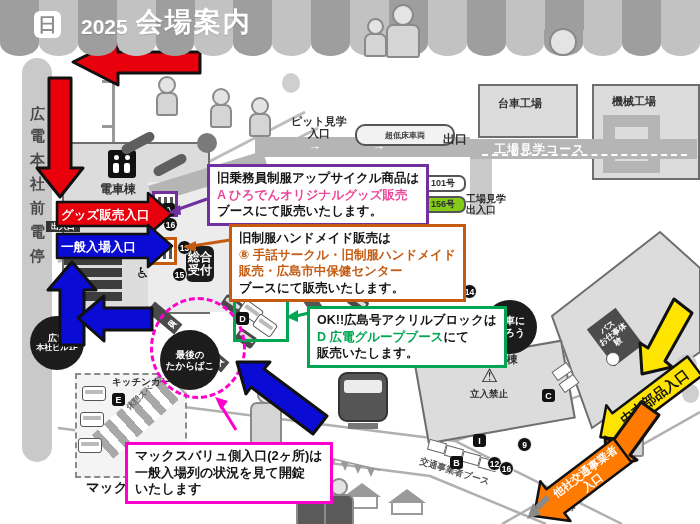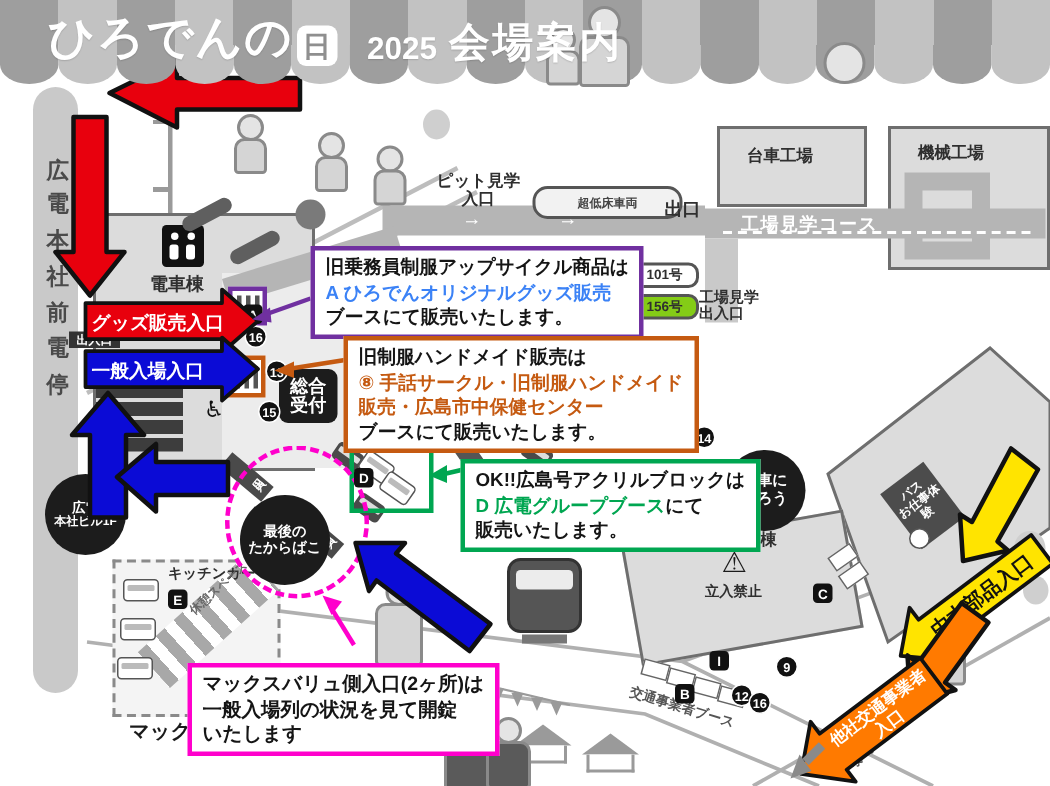--- a/index.html
+++ b/index.html
@@ -145,21 +145,21 @@
       <i></i>
       <i></i>
     </div>
   <span class="ncirc" style="left:177px;top:240px;">13</span>
   <span class="ncirc" style="left:163px;top:217px;">16</span>
   <span class="ncirc" style="left:104px;top:241px;">10</span>
   <span class="ncirc" style="left:172px;top:267px;">15</span>
   <span class="lbadge" style="left:321px;top:285px;">G</span>
   <span class="ncirc" style="left:462px;top:284px;">14</span>
 
-  <div class="blackpill" style="left:186px;top:246px;width:39px;height:36px;border-radius:6px;font-size:12px;line-height:13px;">
+  <div class="blackpill" style="left:186px;top:246px;width:28px;height:36px;border-radius:6px;font-size:12px;line-height:13px;">
     <div>総合</div>
     <div>受付</div>
   </div>
 
   <div class="blackpill" style="left:30px;top:316px;width:54px;height:54px;border-radius:50%;font-size:8px;line-height:10px;">
     <div style="font-size:9px;">広電</div>
     <div>本社ビル1F</div>
   </div>
 
   <div class="abs" style="left:150px;top:297px;width:90px;height:96px;border:3px dashed #ff00cc;border-radius:50%;z-index:5;"></div>
@@ -330,21 +330,21 @@
     <polygon points="286,317 298,310 298,322" fill="#00a651"></polygon>
     <line x1="236" y1="430" x2="220" y2="404" stroke="#ff00cc" stroke-width="3"></line>
     <polygon points="215,397 228,401 221,410" fill="#ff00cc"></polygon>
 
     <line x1="548" y1="497" x2="537" y2="508" stroke="#8a8a8a" stroke-width="6"></line>
     <polygon points="527,519 541,514 533,503" fill="#8a8a8a"></polygon>
   </svg>
 
   <div class="note" style="left:207px;top:152px;border-color:#7030a0;">
     <div>旧乗務員制服アップサイクル商品は</div>
-    <div style="color:#3b82f6;font-weight:bold;">A ひろでんオリジナルグッズ販売</div>
+    <div style="color:#ec4899;font-weight:bold;">A ひろでんオリジナルグッズ販売</div>
     <div>ブースにて販売いたします。</div>
   </div>
   <div class="note" style="left:229px;top:212px;border-color:#c55a11;">
     <div>旧制服ハンドメイド販売は</div>
     <div style="color: #c55a11;font-weight:bold;">⑧ 手話サークル・旧制服ハンドメイド</div>
     <div style="color:#c55a11;font-weight:bold;">販売・広島市中保健センター</div>
     <div>ブースにて販売いたします。</div>
   </div>
   <div class="note" style="left:307px;top:294px;border-color:#00a651;">
     <div>OK!!広島号アクリルブロックは</div>
@@ -376,19 +376,18 @@
         <span></span>
       <span></span>
         <span></span>
         <span></span>
         <span></span>
         <span></span>
         <span></span>
     </div>
   </div>
   <div class="title">
-    <span class="main">ひろでんの</span>
     <span class="logo">日</span>
     <span class="year">2025</span>
     <span class="sub">会場案内</span>
   </div>
 
 </div>
 
 </body></html>

